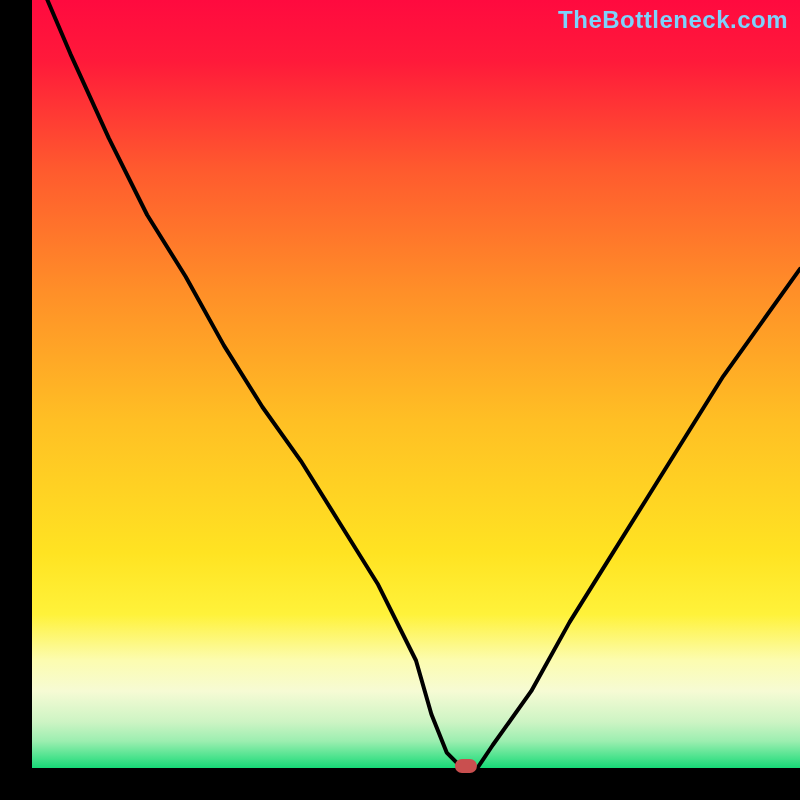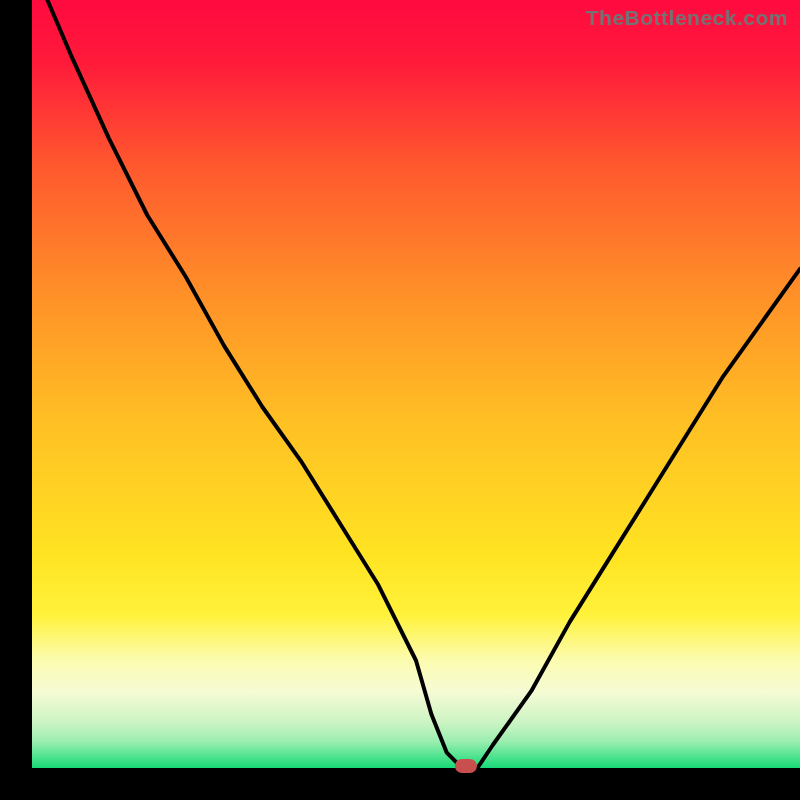--- a/index.html
+++ b/index.html
@@ -4,23 +4,23 @@
 <style>
   * { margin: 0; padding: 0; box-sizing: border-box; }
   html, body { width: 800px; height: 800px; overflow: hidden; background: #000; }
   .wrap { position: relative; width: 800px; height: 800px; }
   svg { display: block; }
   .watermark {
     position: absolute;
     top: 6px;
     right: 12px;
     font-family: Arial, Helvetica, sans-serif;
-    font-size: 21px;
+    font-size: 24px;
     font-weight: 600;
-    color: #737373;
+    color: #7dd3fc;
     letter-spacing: 0.5px;
     user-select: none;
   }
 </style>
 </head>
 <body>
 
 <div class="wrap">
   <svg id="chart-svg" width="800" height="800" viewBox="0 0 800 800">
     <defs>

